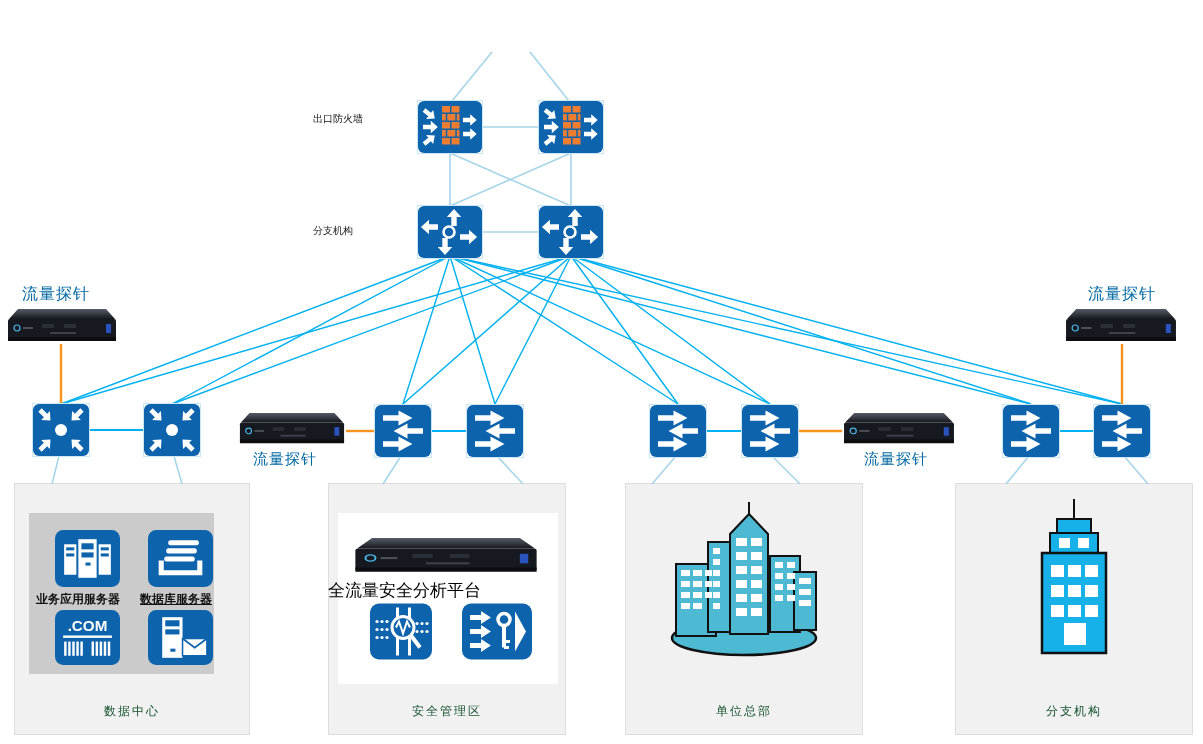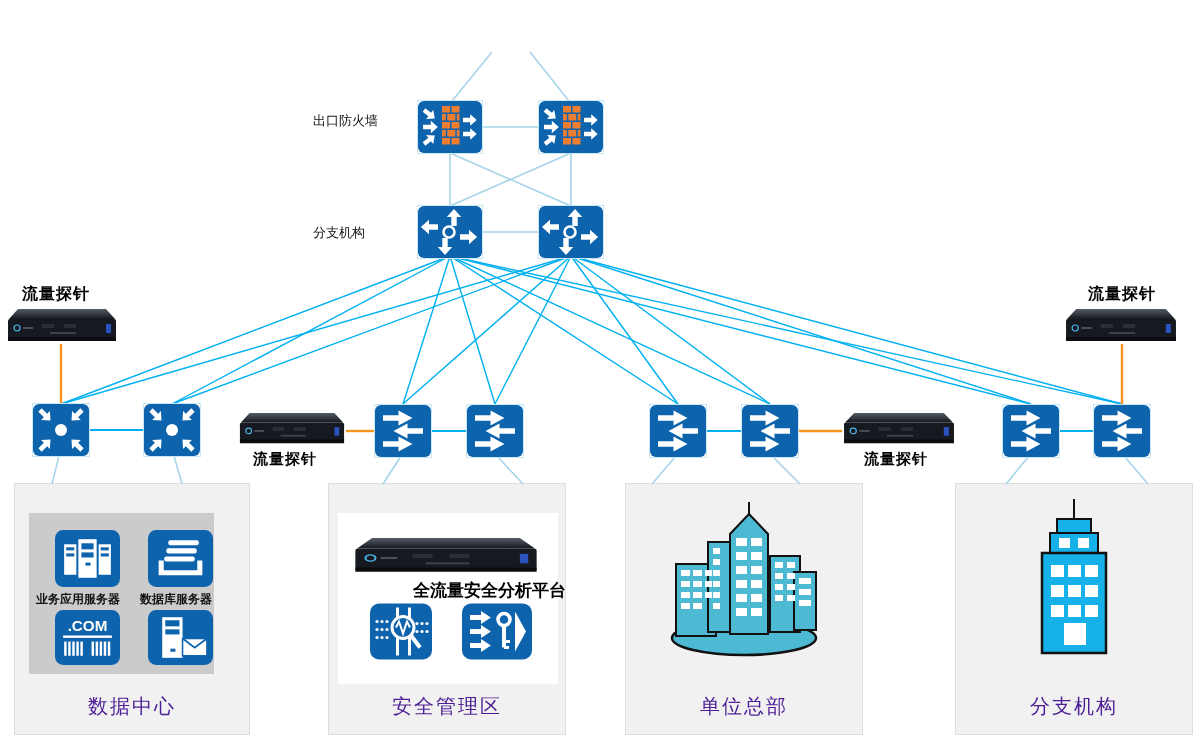--- a/index.html
+++ b/index.html
@@ -1,28 +1,28 @@
 <!DOCTYPE html>
 <html><head>
 <meta charset="utf-8">
 <style>
   html,body{margin:0;padding:0;background:#fff;}
   .canvas{position:relative;width:1203px;height:744px;background:#fff;overflow:hidden;
           font-family:"Liberation Sans","DejaVu Sans",sans-serif;}
   .links{position:absolute;left:0;top:0;z-index:2;}
   .zone{position:absolute;top:483px;height:252px;background:#f1f1f1;border:1px solid #ddd;z-index:1;box-sizing:border-box;}
-  .zone-title{position:absolute;bottom:14px;left:0;right:0;text-align:center;font-size:20px;color:#4c1d95;letter-spacing:2px;}
+  .zone-title{position:absolute;bottom:14px;left:0;right:0;text-align:center;font-size:12px;color:#14532d;letter-spacing:2px;}
   .panel{position:absolute;box-sizing:border-box;}
   .node{position:absolute;z-index:3;outline:1px solid #c9e7f5;}
   .node svg{display:block;}
   .plain{outline:none;}
-  .lbl{position:absolute;z-index:4;font-size:13px;color:#111;white-space:nowrap;}
-  .problbl{position:absolute;z-index:4;font-size:15px;font-weight:bold;color:#000000;white-space:nowrap;letter-spacing:1px;}
+  .lbl{position:absolute;z-index:4;font-size:10px;color:#111;white-space:nowrap;}
+  .problbl{position:absolute;z-index:4;font-size:15px;font-weight:normal;color:#0369a1;white-space:nowrap;letter-spacing:1px;}
   .srvlbl{position:absolute;z-index:4;font-size:12px;font-weight:bold;color:#111;white-space:nowrap;}
-  .bigttl{position:absolute;z-index:4;font-size:17px;font-weight:bold;color:#000;white-space:nowrap;text-align:right;}
+  .bigttl{position:absolute;z-index:4;font-size:17px;font-weight:normal;color:#000;white-space:nowrap;text-align:left;}
   .cloudtxt{position:absolute;z-index:4;color:#fff;font-size:15px;font-weight:bold;width:100%;text-align:center;top:16px;}
 </style>
 </head>
 <body>
 
 <div class="canvas">
 
   <svg style="position:absolute;width:0;height:0">
     <defs>
       <path id="arw" d="M0,-3 L10,-3 L10,-8 L19,0 L10,8 L10,3 L0,3 Z"></path>
@@ -360,21 +360,21 @@
       <rect width="64" height="56" rx="8" fill="#0e63ad"></rect>
       <g fill="#fff">
         <rect x="20" y="10" width="30" height="5" rx="2"></rect>
         <rect x="18" y="18" width="30" height="5" rx="2"></rect>
         <rect x="16" y="26" width="30" height="5" rx="2"></rect>
       </g>
       <path d="M13,30 v12 h38 v-12" fill="none" stroke="#fff" stroke-width="5"></path>
     </svg>
   </div>
   <div class="srvlbl" style="left:36px;top:591px;font-family:Liberation Mono, monospace;">业务应用服务器</div>
-  <div class="srvlbl" style="left:140px;top:591px;">数据库服务器</div>
+  <div class="srvlbl" style="left:140px;top:591px;text-decoration:underline;">数据库服务器</div>
 
   <div class="node plain" style="left:55px;top:610px;z-index:4;">
     <svg width="65" height="55" viewBox="0 0 64 54">
       <rect width="64" height="54" rx="8" fill="#0e63ad"></rect>
       <text x="32" y="21" text-anchor="middle" font-family="Liberation Sans, sans-serif" font-size="15" font-weight="bold" fill="#fff">.COM</text>
       <rect x="8" y="25" width="48" height="2.4" fill="#fff"></rect>
       <g fill="#fff">
         <rect x="9" y="31" width="2.4" height="14"></rect>
           <rect x="13" y="31" width="2.4" height="14"></rect>
         <rect x="17" y="31" width="2.4" height="14"></rect>

